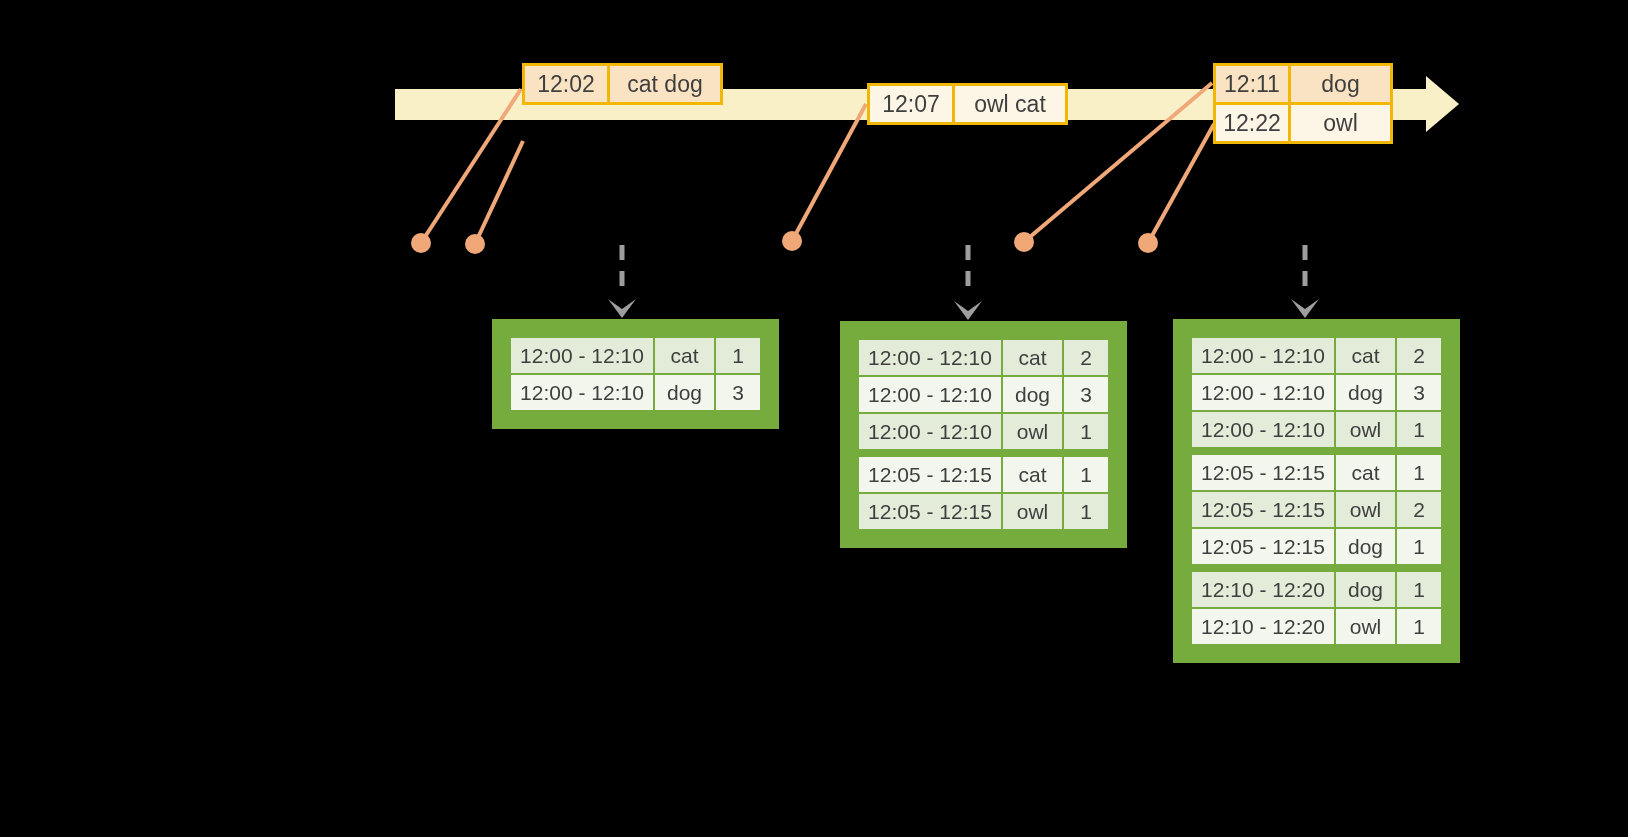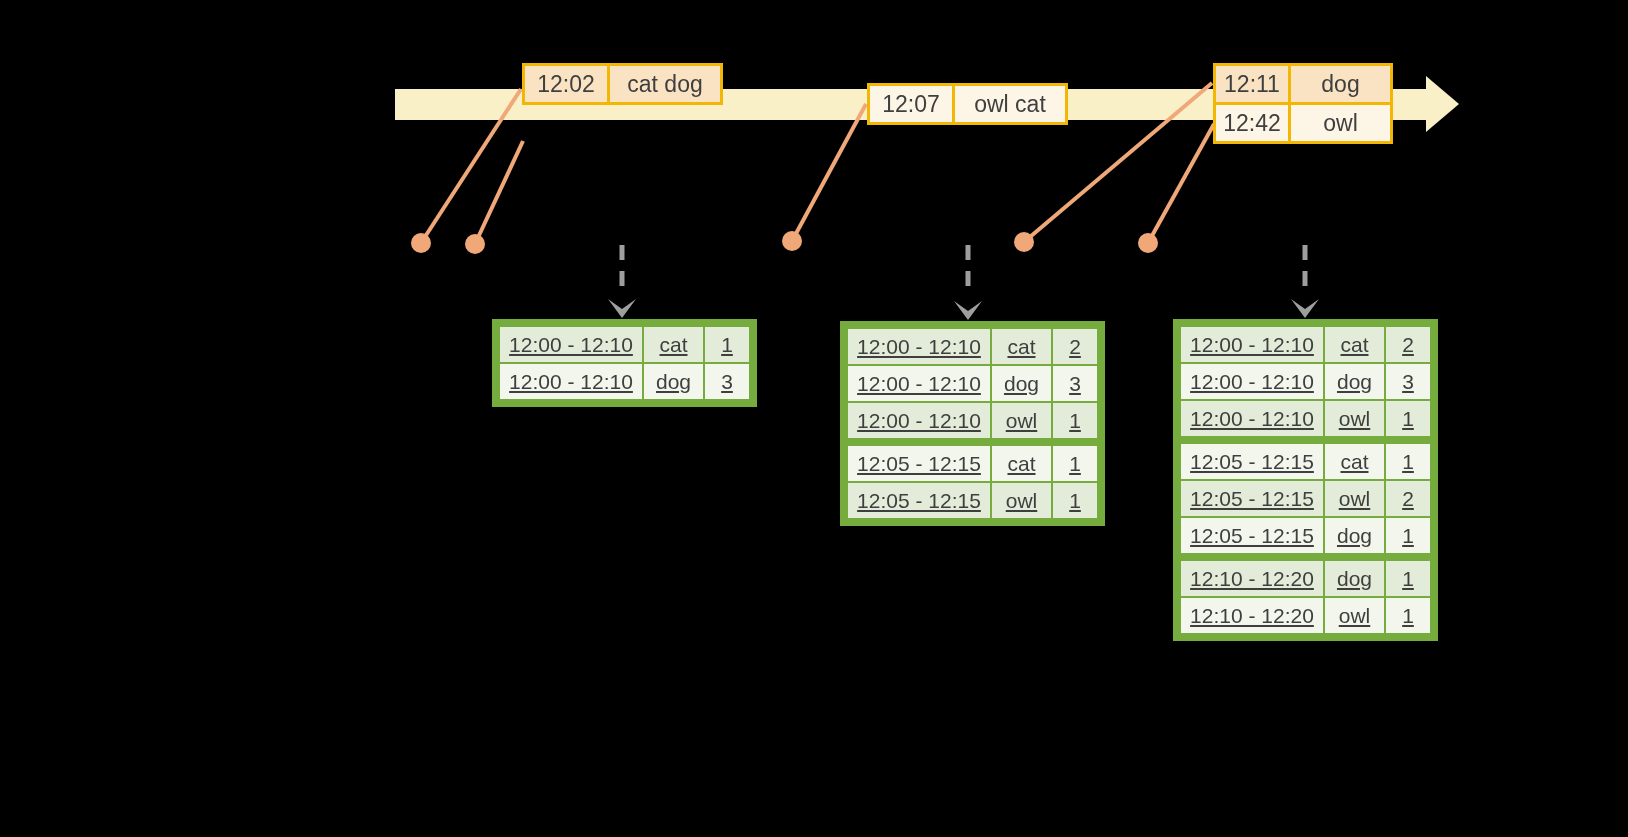--- a/index.html
+++ b/index.html
@@ -41,21 +41,21 @@
     display:flex;align-items:center;justify-content:center;
     font-size:23px;line-height:1;
   }
   .event-row.tone-dark .cell{background:var(--event-row-dark);}
   .event-row.tone-light .cell{background:var(--event-row-light);}
 
   
   .result-table{
     position:absolute;z-index:2;
     background:var(--result-border);
-    padding:8px;display:flex;flex-direction:column;gap:8px;text-decoration:underline;
+    padding:19px;display:flex;flex-direction:column;gap:8px;
   }
   .result-group{display:flex;flex-direction:column;gap:2px;}
   .result-row{display:grid;grid-template-columns:142px 59px 44px;gap:2px;height:35px;}
   .result-row .cell{
     display:flex;align-items:center;justify-content:center;
     font-size:21px;line-height:1;
   }
   .result-row.tone-dark .cell{background:var(--result-row-dark);}
   .result-row.tone-light .cell{background:var(--result-row-light);}
 </style>
@@ -102,21 +102,21 @@
       <div class="cell">12:07</div>
       <div class="cell">owl cat</div>
     </div>
     </div>
   <div class="event-table" style="left:1213px;top:63px;--tcol:72px;--wcol:99px;">
       <div class="event-row tone-dark" style="grid-template-columns: var(--tcol) var(--wcol); border-radius: 16px;">
       <div class="cell">12:11</div>
       <div class="cell">dog</div>
     </div>
       <div class="event-row tone-light" style="grid-template-columns: var(--tcol) var(--wcol);">
-      <div class="cell">12:42</div>
+      <div class="cell">12:22</div>
       <div class="cell">owl</div>
     </div>
     </div>
 
   <div class="result-table" style="left:492px;top:319px;">
       <div class="result-group">
         <div class="result-row tone-dark">
       <div class="cell">12:00 - 12:10</div>
       <div class="cell">cat</div>
       <div class="cell">1</div>

